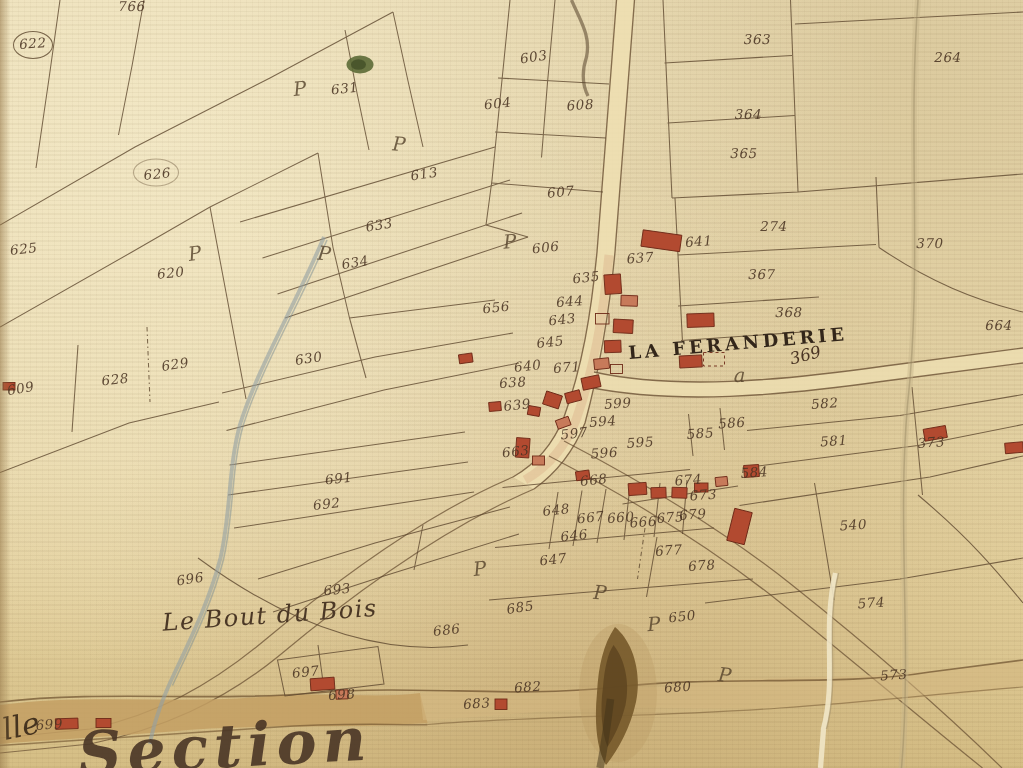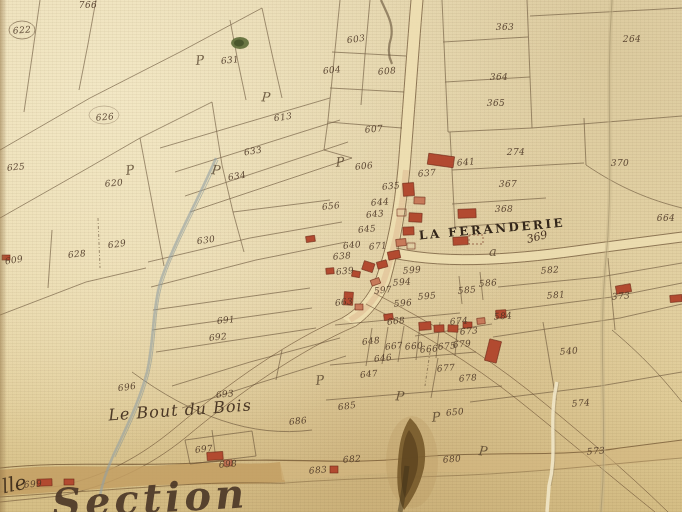--- a/index.html
+++ b/index.html
@@ -219,21 +219,21 @@
       <span class="num" style="left: 283px; top: 117px; transform: translate(-50%, -50%) rotate(-8deg);">613</span>
       <span class="num" style="left: 374px; top: 129px; transform: translate(-50%, -50%) rotate(-5deg);">607</span>
       <span class="num" style="left: 516px; top: 152px; transform: translate(-50%, -50%) rotate(0deg);">274</span>
       <span class="num" style="left: 620px; top: 163px; transform: translate(-50%, -50%) rotate(0deg);">370</span>
       <span class="num" style="left: 16px; top: 167px; transform: translate(-50%, -50%) rotate(-6deg);">625</span>
       <span class="num" style="left: 114px; top: 183px; transform: translate(-50%, -50%) rotate(-5deg);">620</span>
       <span class="num" style="left: 253px; top: 151px; transform: translate(-50%, -50%) rotate(-10deg);">633</span>
       <span class="num" style="left: 237px; top: 176px; transform: translate(-50%, -50%) rotate(-10deg);">634</span>
       <span class="num" style="left: 364px; top: 166px; transform: translate(-50%, -50%) rotate(-6deg);">606</span>
       <span class="num" style="left: 508px; top: 184px; transform: translate(-50%, -50%) rotate(0deg);">367</span>
-      <span class="num" style="left: 504px; top: 209px; transform: translate(-50%, -50%) rotate(0deg);">368</span>
+      <span class="num" style="left: 526px; top: 209px; transform: translate(-50%, -50%) rotate(0deg);">368</span>
       <span class="num" style="left: 666px; top: 218px; transform: translate(-50%, -50%) rotate(0deg);">664</span>
       <span class="num" style="left: 466px; top: 162px; transform: translate(-50%, -50%) rotate(-4deg);">641</span>
       <span class="num" style="left: 427px; top: 173px; transform: translate(-50%, -50%) rotate(-4deg);">637</span>
       <span class="num" style="left: 391px; top: 186px; transform: translate(-50%, -50%) rotate(-6deg);">635</span>
       <span class="num" style="left: 331px; top: 206px; transform: translate(-50%, -50%) rotate(-6deg);">656</span>
       <span class="num" style="left: 380px; top: 202px; transform: translate(-50%, -50%) rotate(-4deg);">644</span>
       <span class="num" style="left: 375px; top: 214px; transform: translate(-50%, -50%) rotate(-6deg);">643</span>
       <span class="num" style="left: 367px; top: 229px; transform: translate(-50%, -50%) rotate(-6deg);">645</span>
       <span class="num" style="left: 206px; top: 240px; transform: translate(-50%, -50%) rotate(-8deg);">630</span>
       <span class="num" style="left: 77px; top: 254px; transform: translate(-50%, -50%) rotate(-6deg);">628</span>

